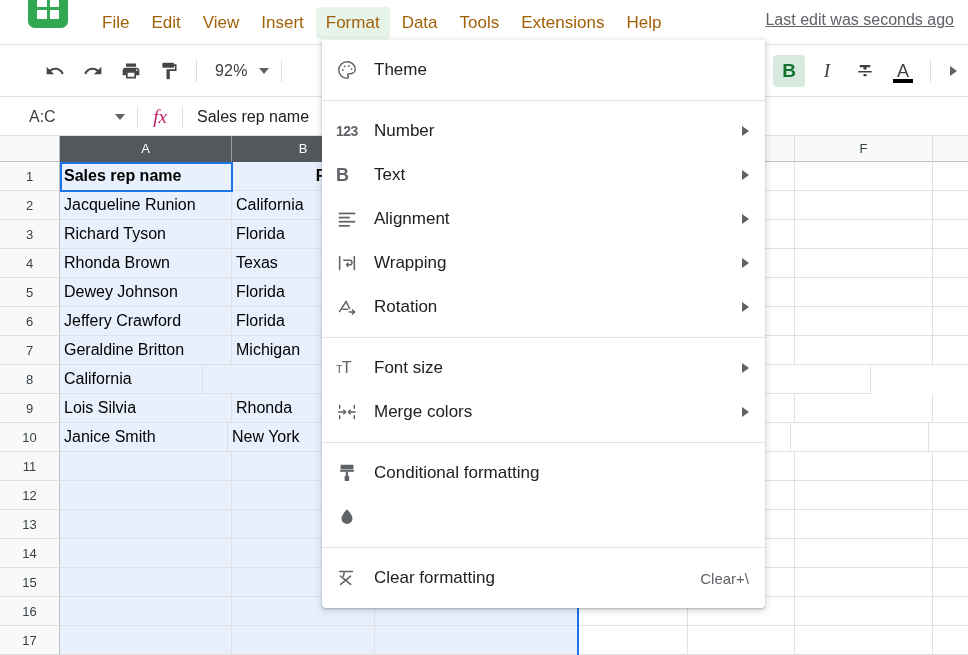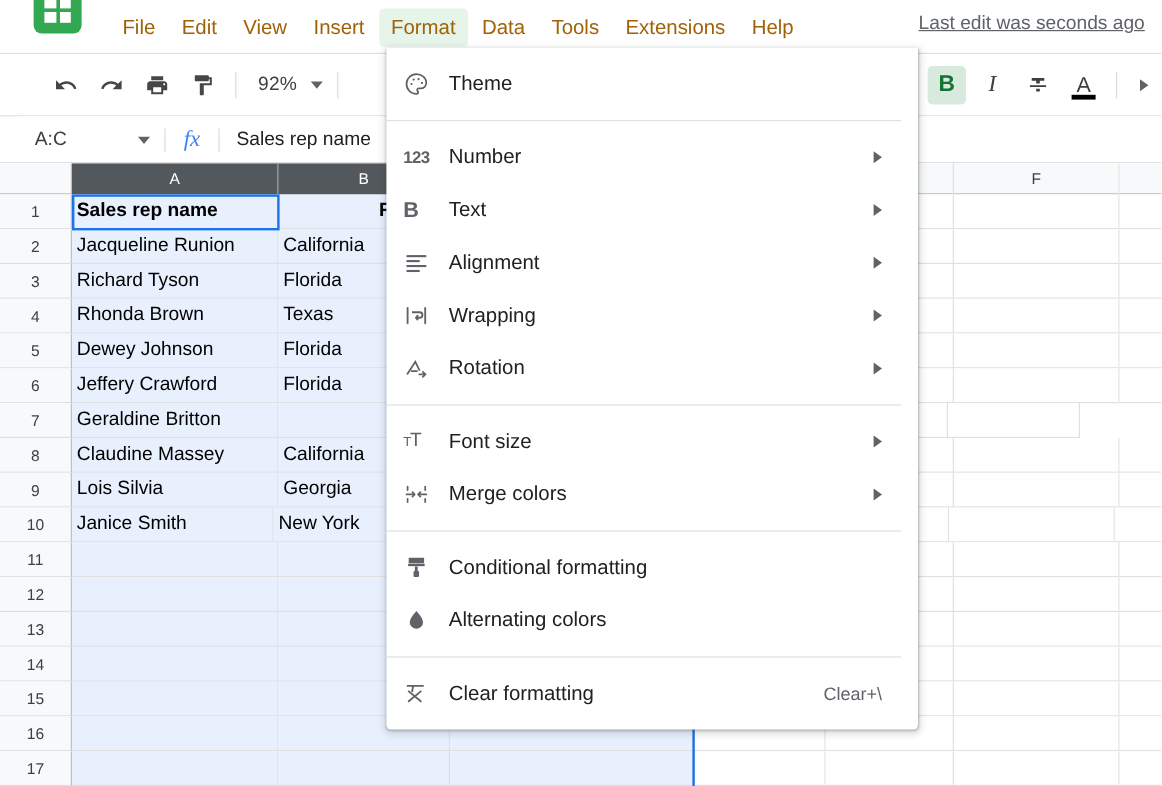--- a/index.html
+++ b/index.html
@@ -106,21 +106,21 @@
     background: #ffffff; display: flex; align-items: center;
   }
   .namebox {
     width: 122px; height: 39px; display: flex; align-items: center;
     padding-left: 14px; cursor: default;
   }
   .namebox .nm { font-size: 16px; color: #3c4043; flex: 1; }
   .namebox .caret-dn { margin-right: 12px; }
   .fb-sep { width: 1px; height: 20px; background: #dadce0; }
   .fx {
-    width: 44px; text-align: center; font-size: 19px; color: #3b82f6;
+    width: 44px; text-align: center; font-size: 19px; color: #be185d;
     font-family: "Liberation Serif", serif; font-style: italic;
   }
   .formula-input {
     flex: 1; height: 39px; display: flex; align-items: center;
     padding-left: 14px; font-size: 16px; color: #202124;
     white-space: nowrap; overflow: hidden;
   }
   .formulabar-divider {
     position: absolute; left: 0; top: 135px; width: 968px; height: 1px;
     background: #e0e0e0;
@@ -185,21 +185,21 @@
     box-sizing: border-box;
   }
 
   
   .dropdown {
     position: absolute; left: 322px; top: 40px;
     width: 443px;
     background: #ffffff;
     border-radius: 0 0 4px 4px;
     box-shadow: 0 2px 6px 2px rgba(60,64,67,.15), 0 1px 2px rgba(60,64,67,.3);
-    padding: 8px 14px 8px 0;
+    padding: 8px 0 8px 0;
     z-index: 50;
   }
   .mi {
     display: flex; align-items: center; height: 44px;
     padding: 0 16px 0 14px; cursor: default; position: relative;
   }
   .mi-ico {
     width: 38px; min-width: 38px; height: 24px;
     display: flex; align-items: center; justify-content: flex-start;
     color: #5f6368;
@@ -390,38 +390,38 @@
           <div class="cell sel" style="width: 172px; height: 29px;">Jeffery Crawford</div>
           <div class="cell sel" style="width: 143px; height: 29px;">Florida</div>
           <div class="cell sel" style="width: 203px; height: 29px;"></div>
           <div class="cell" style="width: 110px; height: 29px;"></div>
           <div class="cell" style="width: 107px; height: 29px;"></div>
           <div class="cell" style="width: 138px; height: 29px;"></div>
           <div class="cell" style="width: 110px; height: 29px;"></div>
         </div>
         <div class="row">
           <div class="cell sel" style="width: 172px; height: 29px;">Geraldine Britton</div>
-          <div class="cell sel" style="width: 203px; height: 29px;"></div>
-          <div class="cell" style="width: 110px; height: 29px;"></div>
-          <div class="cell" style="width: 107px; height: 29px;"></div>
-          <div class="cell" style="width: 138px; height: 29px;"></div>
-          <div class="cell" style="width: 110px; height: 29px;"></div>
-        </div>
-        <div class="row">
-          <div class="cell sel" style="width: 172px; height: 29px;">Claudine Massey</div>
+          <div class="cell sel" style="width: 143px; height: 29px;">Michigan</div>
+          <div class="cell sel" style="width: 203px; height: 29px;"></div>
+          <div class="cell" style="width: 110px; height: 29px;"></div>
+          <div class="cell" style="width: 107px; height: 29px;"></div>
+          <div class="cell" style="width: 138px; height: 29px;"></div>
+          <div class="cell" style="width: 110px; height: 29px;"></div>
+        </div>
+        <div class="row">
           <div class="cell sel" style="width: 143px; height: 29px;">California</div>
           <div class="cell sel" style="width: 203px; height: 29px;"></div>
           <div class="cell" style="width: 110px; height: 29px;"></div>
           <div class="cell" style="width: 107px; height: 29px;"></div>
           <div class="cell" style="width: 138px; height: 29px;"></div>
           <div class="cell" style="width: 110px; height: 29px;"></div>
         </div>
         <div class="row">
           <div class="cell sel" style="width: 172px; height: 29px;">Lois Silvia</div>
-          <div class="cell sel" style="width: 143px; height: 29px;">Georgia</div>
+          <div class="cell sel" style="width: 143px; height: 29px;">Rhonda</div>
           <div class="cell sel" style="width: 203px; height: 29px;"></div>
           <div class="cell" style="width: 110px; height: 29px;"></div>
           <div class="cell" style="width: 107px; height: 29px;"></div>
           <div class="cell" style="width: 138px; height: 29px;"></div>
           <div class="cell" style="width: 110px; height: 29px;"></div>
         </div>
         <div class="row">
           <div class="cell sel" style="width: 168px; height: 29px;">Janice Smith</div>
           <div class="cell sel" style="width: 143px; height: 29px;">New York</div>
           <div class="cell sel" style="width: 203px; height: 29px;"></div>
@@ -590,21 +590,20 @@
           </svg>
         </span>
         <span class="mi-label">Conditional formatting</span>
       </div>
       <div class="mi">
         <span class="mi-ico">
           <svg width="22" height="22" viewBox="0 0 24 24" fill="currentColor">
             <path d="M12 3.5s6 6.3 6 10.1A6 6 0 016 13.6C6 9.8 12 3.5 12 3.5z"></path>
           </svg>
         </span>
-        <span class="mi-label">Alternating colors</span>
       </div>
       <div class="mi-sep"></div>
       <div class="mi">
         <span class="mi-ico">
           <svg width="22" height="22" viewBox="0 0 24 24" fill="none" stroke="currentColor" stroke-width="1.7">
             <path d="M4 5h14M9 5l-.8 5" stroke-linecap="round"></path>
             <path d="M5 19l11-9M16 19L5 10" stroke-linecap="round"></path>
           </svg>
         </span>
         <span class="mi-label">Clear formatting</span>

